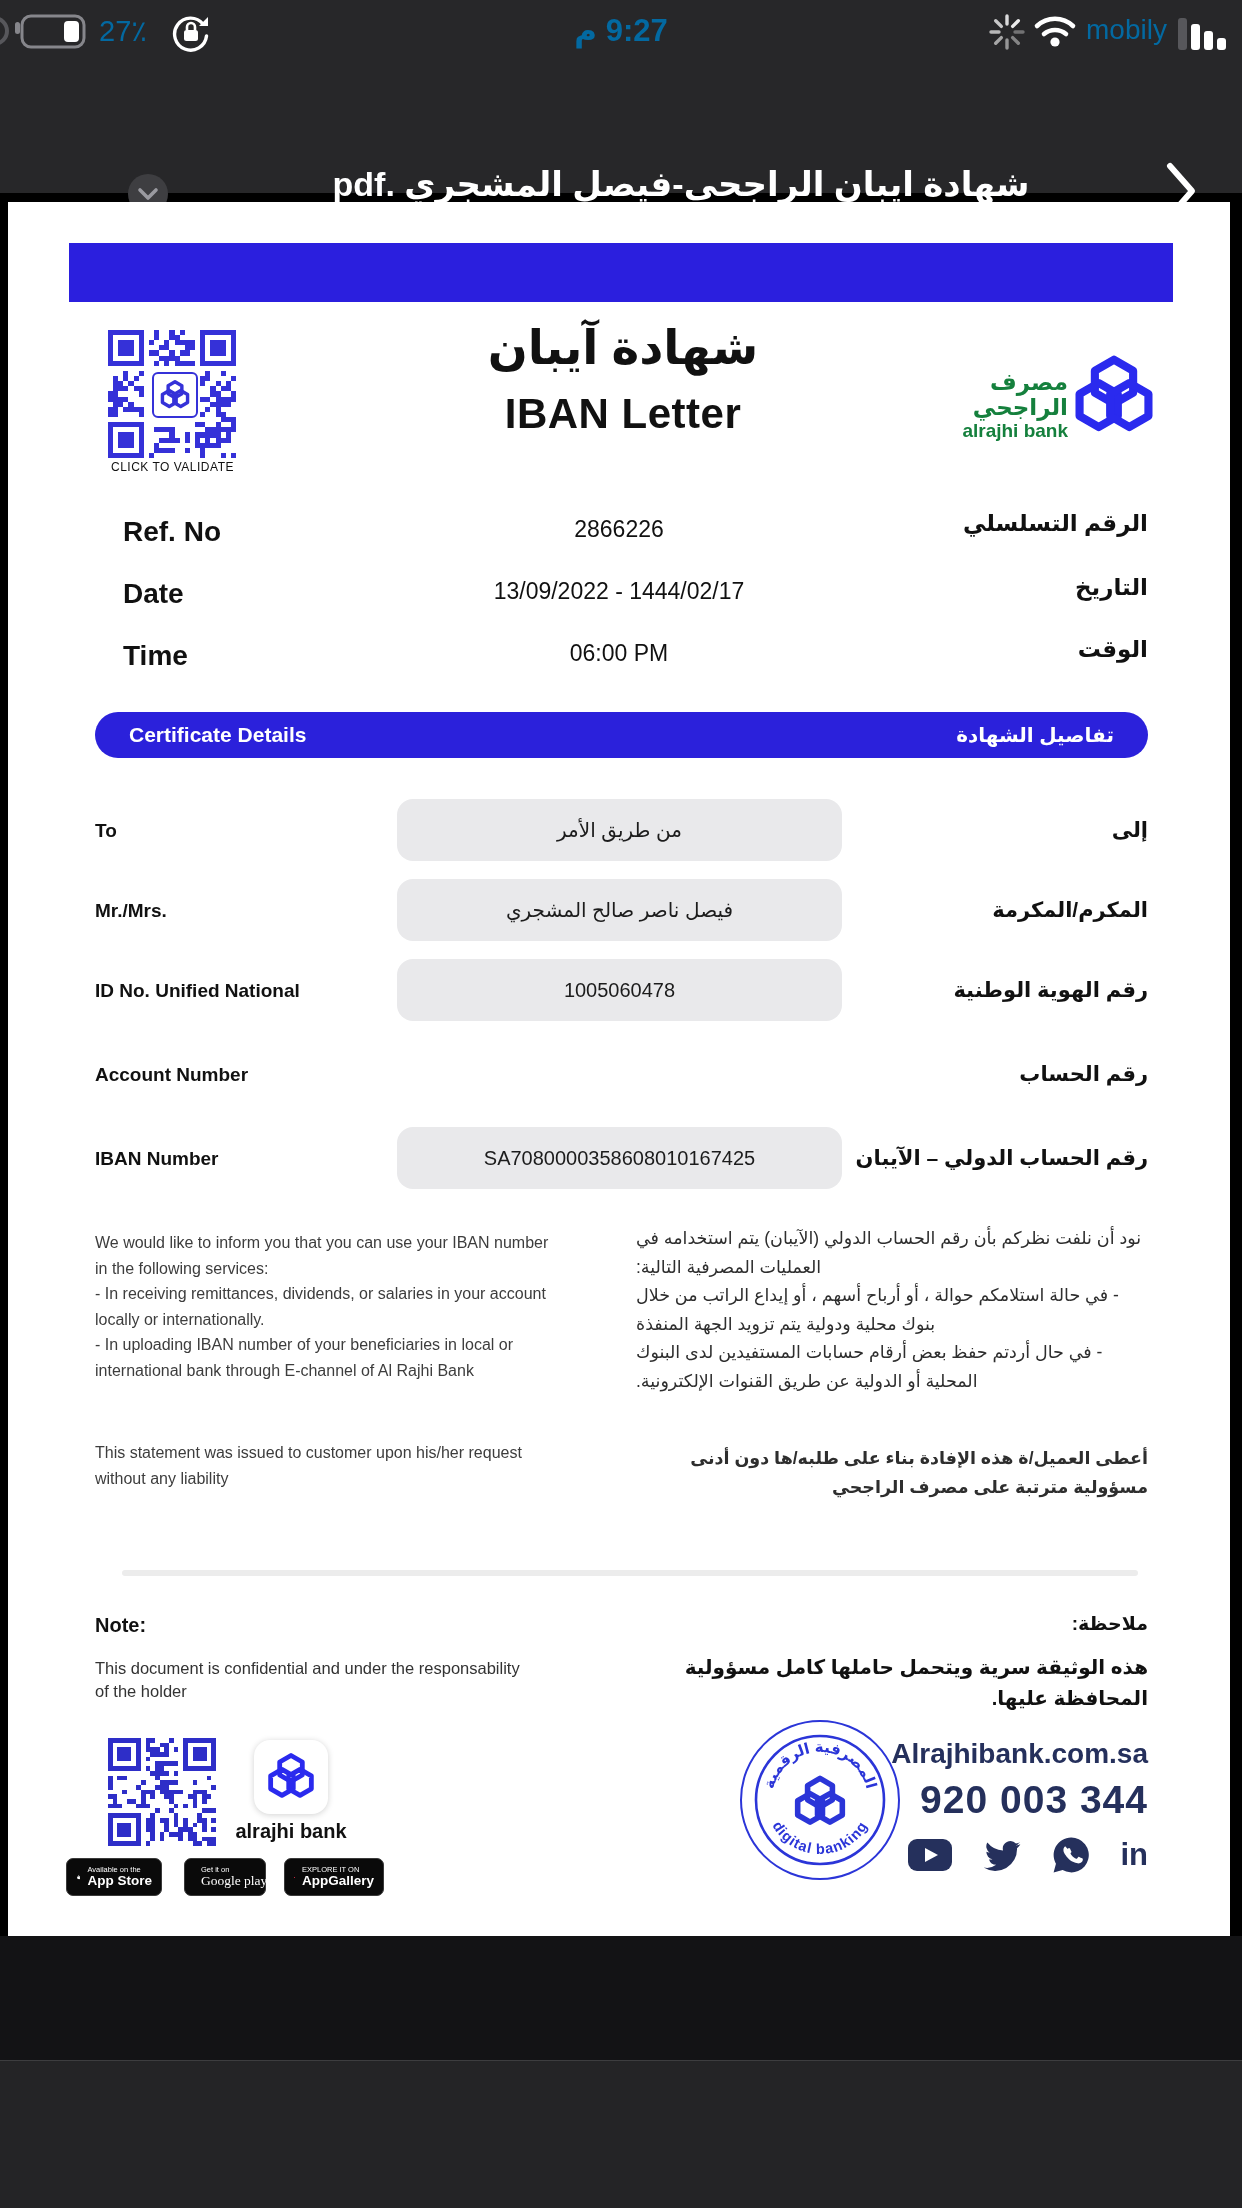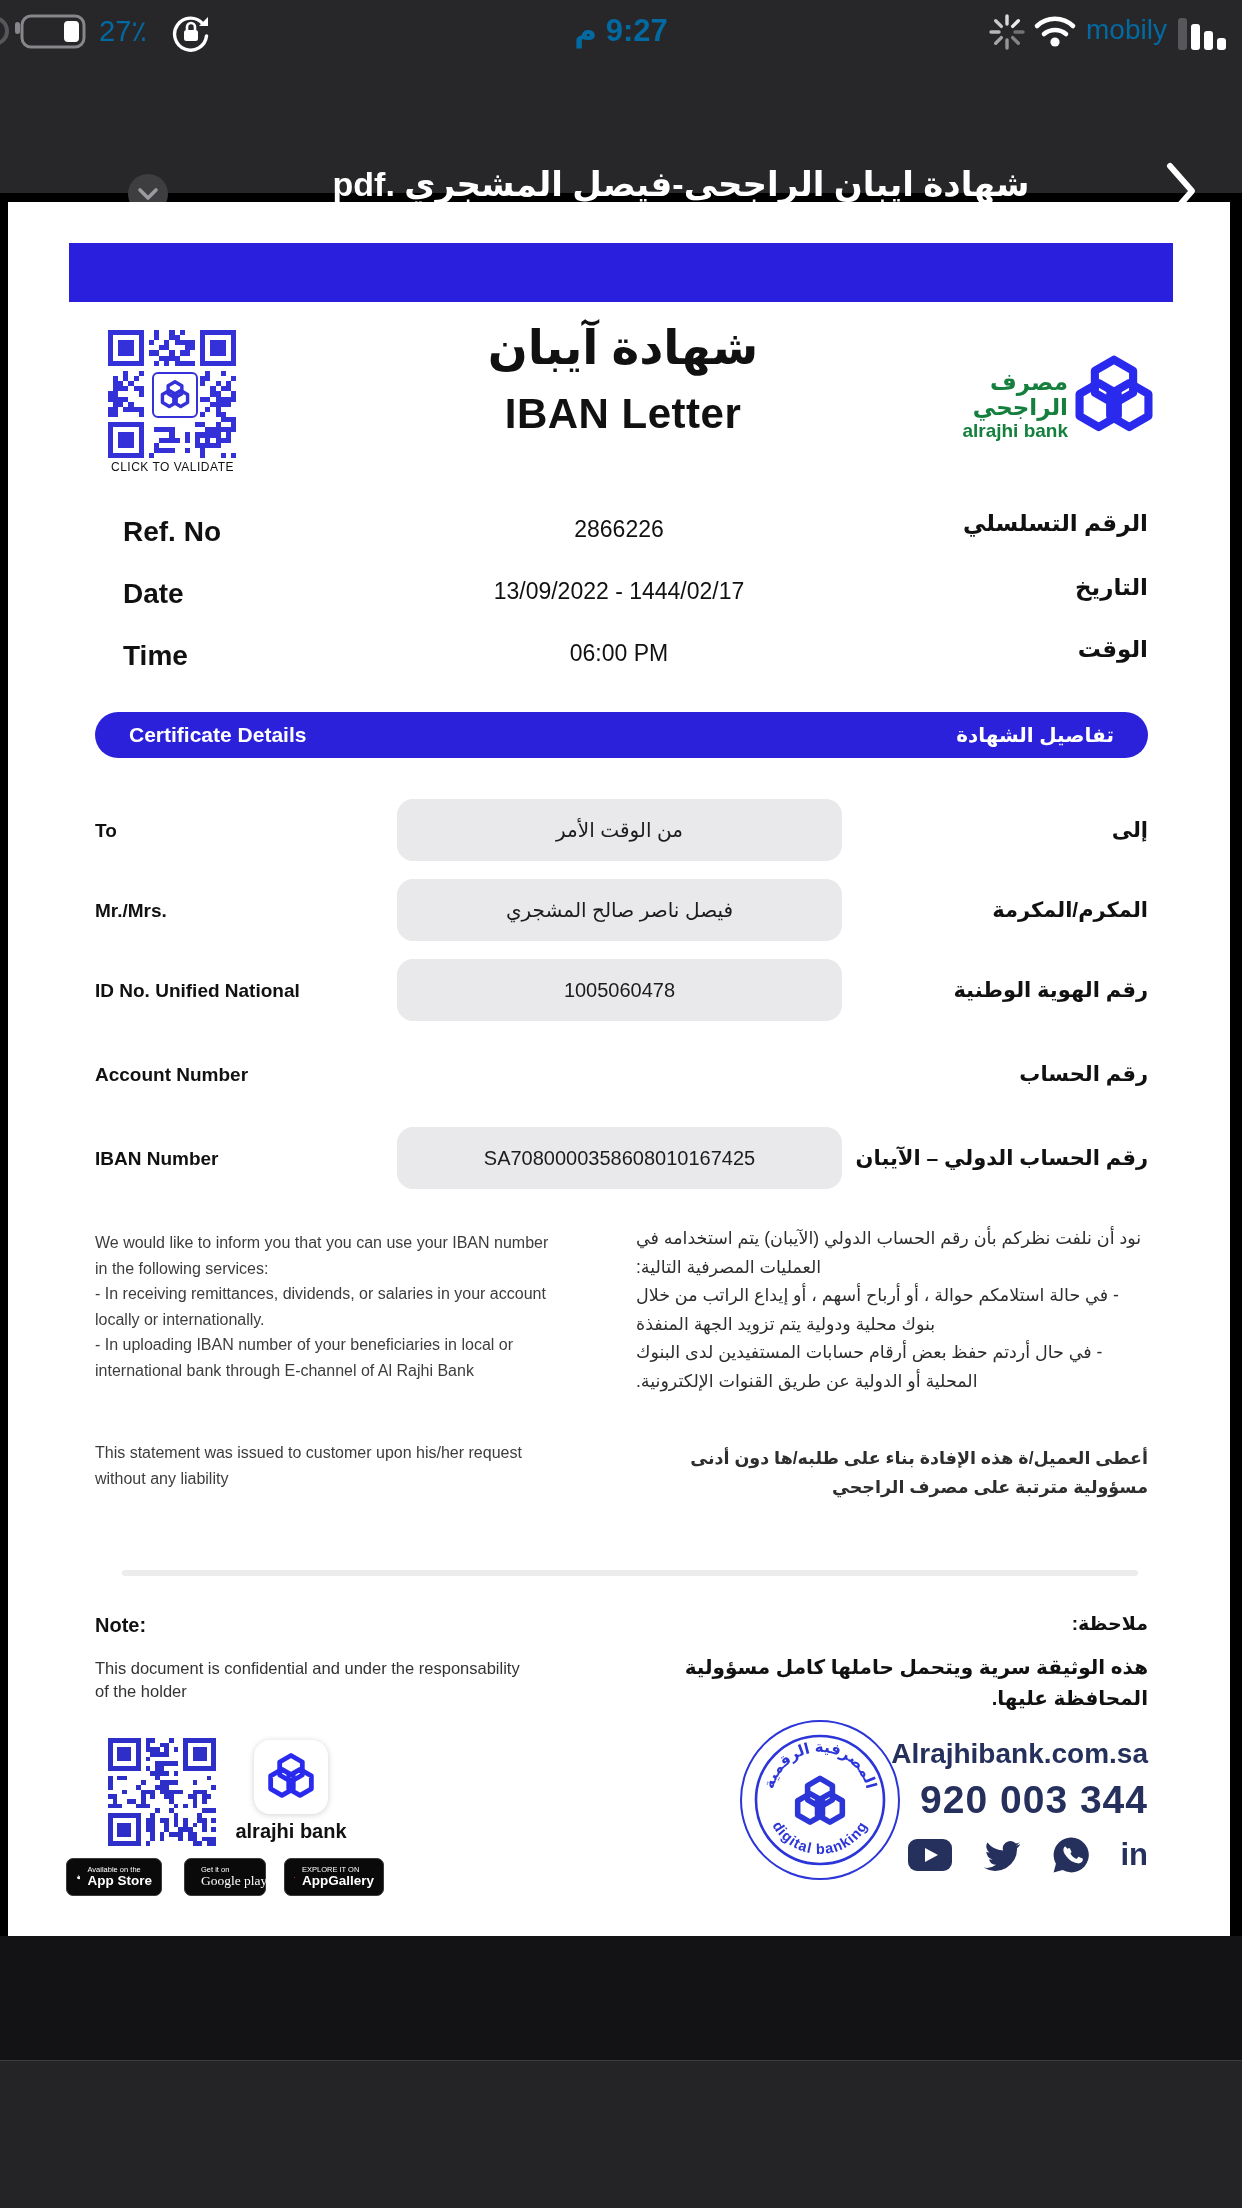--- a/index.html
+++ b/index.html
@@ -327,21 +327,21 @@
     <div class="abs meta-value" style="top:438px">06:00 PM</div>
     <div class="abs meta-ar" style="top:434px">الوقت</div>
 
     <div class="abs pill">
       <span class="pill-en">Certificate Details</span>
       <span class="pill-ar">تفاصيل الشهادة</span>
     </div>
 
     <div class="abs fld-label" style="top:618px">To</div>
     <div class="abs fld-pill" style="top:597px">
-        <span style="direction:rtl">من الوقت الأمر</span>
+        <span style="direction:rtl">من طريق الأمر</span>
       </div>
     <div class="abs fld-ar" style="top:616px">إلى</div>
 
     <div class="abs fld-label" style="top:698px">Mr./Mrs.</div>
     <div class="abs fld-pill" style="top:677px">
         <span style="direction:rtl">فيصل ناصر صالح المشجري</span>
       </div>
     <div class="abs fld-ar" style="top:696px">المكرم/المكرمة</div>
 
     <div class="abs fld-label" style="top:778px">ID No. Unified National</div>

